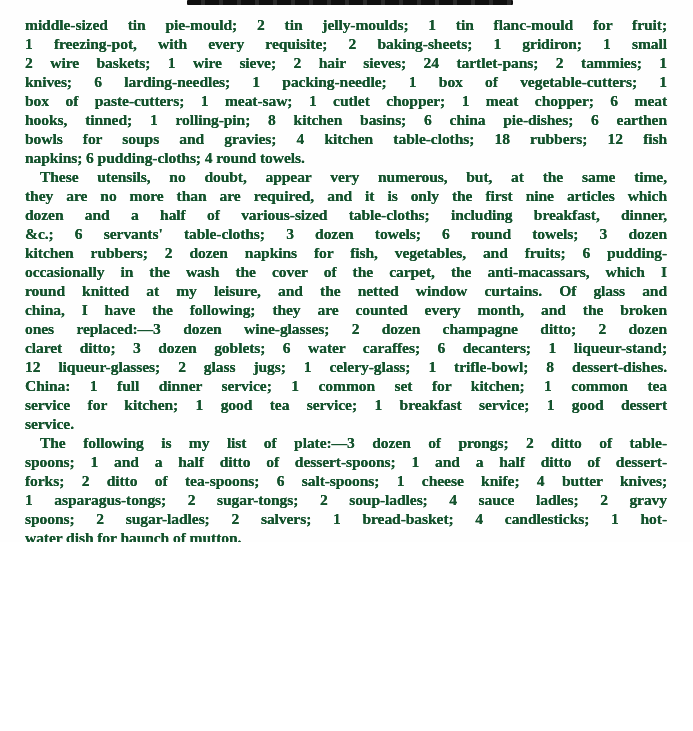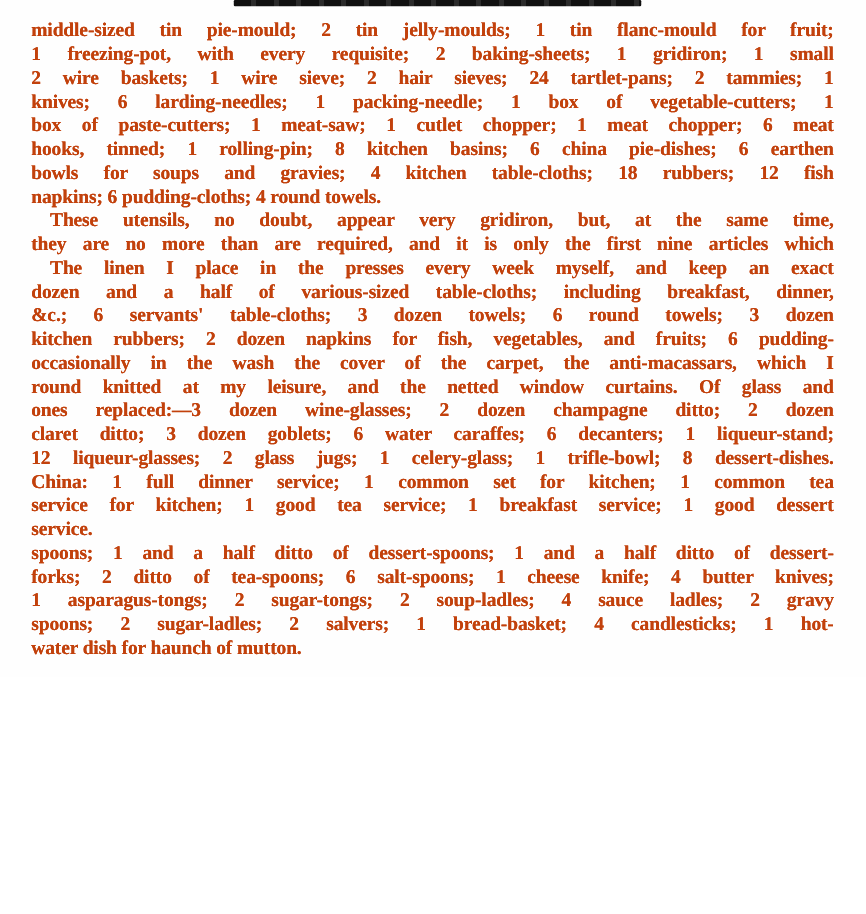--- a/index.html
+++ b/index.html
@@ -8,21 +8,21 @@
     background: #ffffff;
   }
   .page {
     position: relative;
     width: 693px;
     height: 542px;
     background: #fefefe;
     overflow: hidden;
     font-family: "Liberation Serif", serif;
     font-weight: 700;
-    color: #c2410c;
+    color: #14532d;
   }
   .cropped-bar {
     position: absolute;
     left: 187px;
     top: 0;
     width: 326px;
     height: 5px;
     background: repeating-linear-gradient(90deg, #101010 0 14px, #2a2a2a 14px 18px);
     border-radius: 1px;
   }
@@ -59,38 +59,39 @@
         <div class="line">middle-sized tin pie-mould; 2 tin jelly-moulds; 1 tin flanc-mould for fruit;</div>
         <div class="line">1 freezing-pot, with every requisite; 2 baking-sheets; 1 gridiron; 1 small</div>
         <div class="line">2 wire baskets; 1 wire sieve; 2 hair sieves; 24 tartlet-pans; 2 tammies; 1</div>
         <div class="line">knives; 6 larding-needles; 1 packing-needle; 1 box of vegetable-cutters; 1</div>
         <div class="line">box of paste-cutters; 1 meat-saw; 1 cutlet chopper; 1 meat chopper; 6 meat</div>
         <div class="line">hooks, tinned; 1 rolling-pin; 8 kitchen basins; 6 china pie-dishes; 6 earthen</div>
         <div class="line">bowls for soups and gravies; 4 kitchen table-cloths; 18 rubbers; 12 fish</div>
         <div class="line last">napkins; 6 pudding-cloths; 4 round towels.</div>
       </div>
       <div class="para">
-        <div class="line indent">These utensils, no doubt, appear very gridiron, but, at the same time,</div>
+        <div class="line indent">These utensils, no doubt, appear very numerous, but, at the same time,</div>
         <div class="line">they are no more than are required, and it is only the first nine articles which</div>
       </div>
       <div class="para">
-        <div class="line indent">The linen I place in the presses every week myself, and keep an exact</div>
         <div class="line">dozen and a half of various-sized table-cloths; including breakfast, dinner,</div>
         <div class="line">&amp;c.; 6 servants' table-cloths; 3 dozen towels; 6 round towels; 3 dozen</div>
         <div class="line">kitchen rubbers; 2 dozen napkins for fish, vegetables, and fruits; 6 pudding-</div>
         <div class="line">occasionally in the wash the cover of the carpet, the anti-macassars, which I</div>
         <div class="line">round knitted at my leisure, and the netted window curtains. Of glass and</div>
+        <div class="line">china, I have the following; they are counted every month, and the broken</div>
         <div class="line">ones replaced:—3 dozen wine-glasses; 2 dozen champagne ditto; 2 dozen</div>
         <div class="line">claret ditto; 3 dozen goblets; 6 water caraffes; 6 decanters; 1 liqueur-stand;</div>
         <div class="line">12 liqueur-glasses; 2 glass jugs; 1 celery-glass; 1 trifle-bowl; 8 dessert-dishes.</div>
         <div class="line">China: 1 full dinner service; 1 common set for kitchen; 1 common tea</div>
         <div class="line">service for kitchen; 1 good tea service; 1 breakfast service; 1 good dessert</div>
         <div class="line last">service.</div>
       </div>
       <div class="para">
+        <div class="line indent">The following is my list of plate:—3 dozen of prongs; 2 ditto of table-</div>
         <div class="line">spoons; 1 and a half ditto of dessert-spoons; 1 and a half ditto of dessert-</div>
         <div class="line">forks; 2 ditto of tea-spoons; 6 salt-spoons; 1 cheese knife; 4 butter knives;</div>
         <div class="line">1 asparagus-tongs; 2 sugar-tongs; 2 soup-ladles; 4 sauce ladles; 2 gravy</div>
         <div class="line">spoons; 2 sugar-ladles; 2 salvers; 1 bread-basket; 4 candlesticks; 1 hot-</div>
         <div class="line last">water dish for haunch of mutton.</div>
       </div>
     </div>
 </div>
 
 </body></html>

